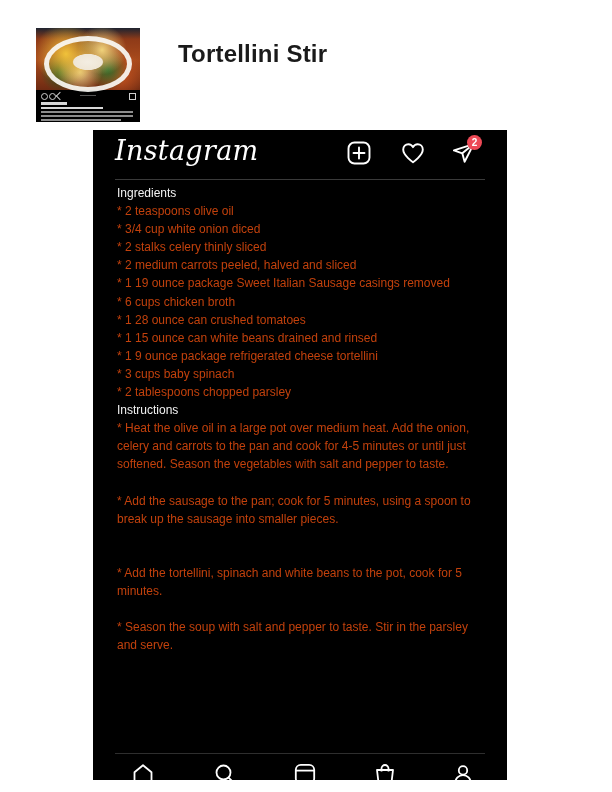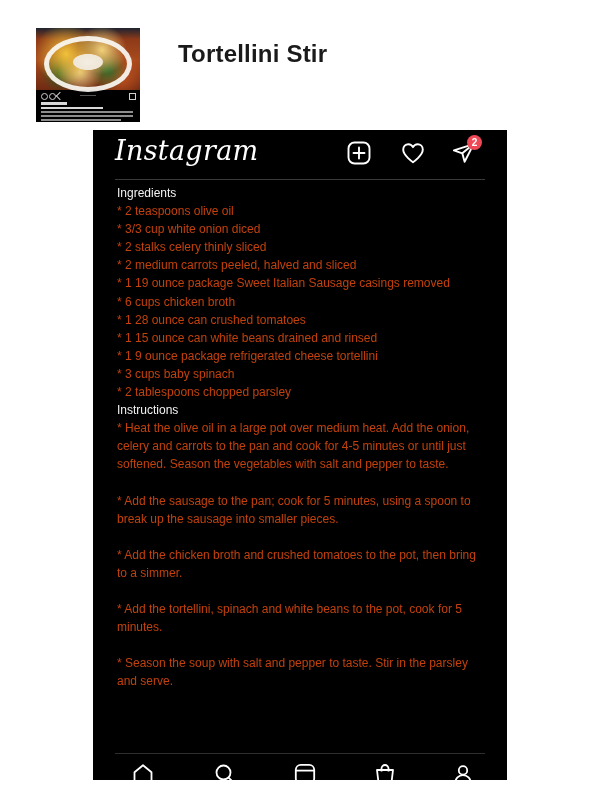--- a/index.html
+++ b/index.html
@@ -285,37 +285,36 @@
       </svg>
       <div id="ig-messenger-badge">2</div>
     </div>
   </div>
 
   <div id="ig-header-divider"></div>
 
   <div id="ig-caption-body">
     <div class="caption-section-title">Ingredients</div>
     <div class="caption-line">* 2 teaspoons olive oil</div>
-    <div class="caption-line">* 3/3 cup white onion diced</div>
+    <div class="caption-line">* 3/4 cup white onion diced</div>
     <div class="caption-line">* 2 stalks celery thinly sliced</div>
     <div class="caption-line">* 2 medium carrots peeled, halved and sliced</div>
     <div class="caption-line">* 1 19 ounce package Sweet Italian Sausage casings removed</div>
     <div class="caption-line">* 6 cups chicken broth</div>
     <div class="caption-line">* 1 28 ounce can crushed tomatoes</div>
     <div class="caption-line">* 1 15 ounce can white beans drained and rinsed</div>
     <div class="caption-line">* 1 9 ounce package refrigerated cheese tortellini</div>
     <div class="caption-line">* 3 cups baby spinach</div>
     <div class="caption-line">* 2 tablespoons chopped parsley</div>
 
     <div class="caption-section-title">Instructions</div>
     <div class="caption-line">* Heat the olive oil in a large pot over medium heat. Add the onion, celery and carrots to the pan and cook for 4-5 minutes or until just softened. Season the vegetables with salt and pepper to taste.</div>
     <div class="caption-gap"></div>
     <div class="caption-line">* Add the sausage to the pan; cook for 5 minutes, using a spoon to break up the sausage into smaller pieces.</div>
     <div class="caption-gap"></div>
-    <div class="caption-line">* Add the chicken broth and crushed tomatoes to the pot, then bring to a simmer.</div>
     <div class="caption-gap"></div>
     <div class="caption-line">* Add the tortellini, spinach and white beans to the pot, cook for 5 minutes.</div>
     <div class="caption-gap"></div>
     <div class="caption-line">* Season the soup with salt and pepper to taste. Stir in the parsley and serve.</div>
   </div>
 
   <div id="ig-bottom-divider"></div>
 
   <div id="ig-bottom-nav">
     <div class="ig-nav-item" id="ig-nav-home">

